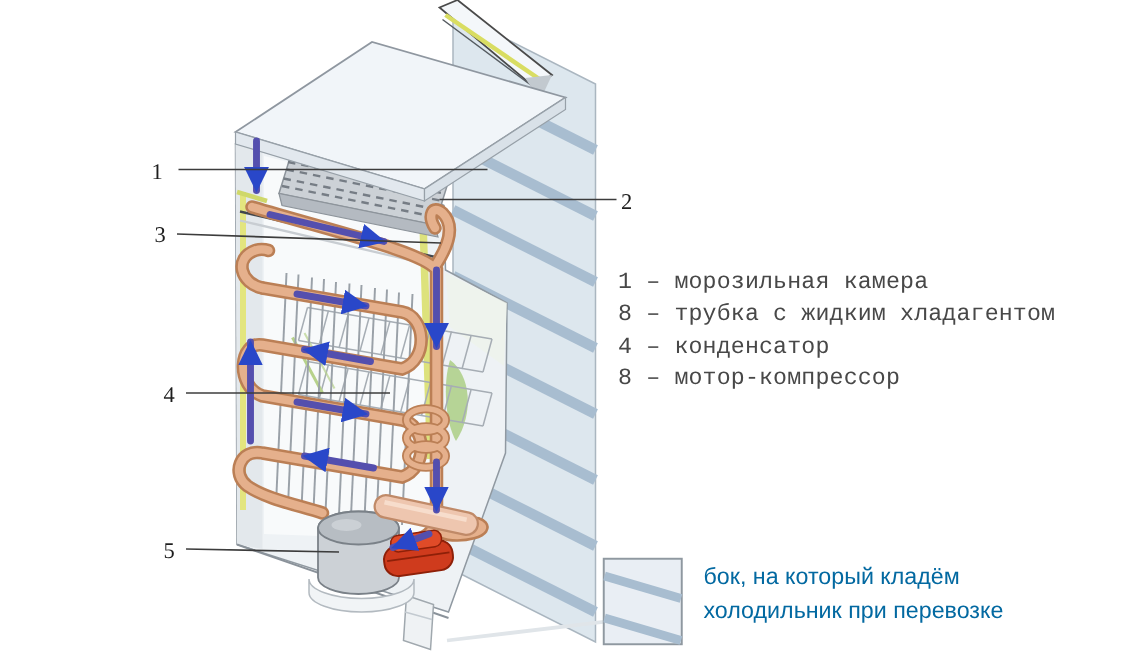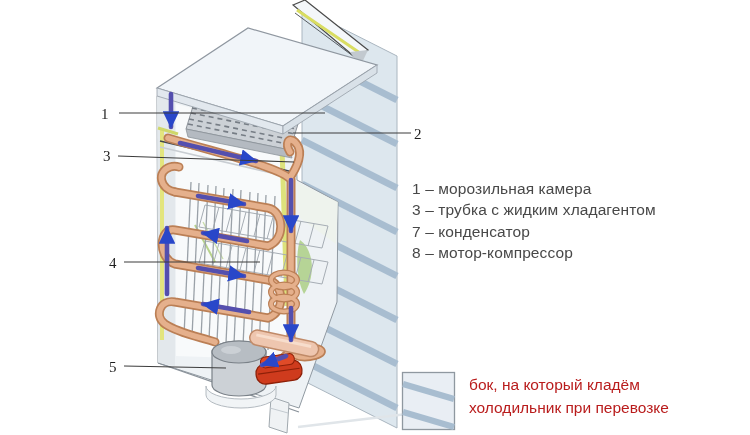--- a/index.html
+++ b/index.html
@@ -5,23 +5,23 @@
   html,body{margin:0;padding:0;background:#ffffff;}
   .stage{
     position:relative;width:750px;height:435px;background:#ffffff;overflow:hidden;
     font-family:"Liberation Sans", sans-serif;
   }
   .stage svg{position:absolute;left:0;top:0;}
   .legend{
     position:absolute;left:412px;top:178px;color:#484848;
     font-size:15.5px;line-height:21.3px;letter-spacing:.1px;
   }
-  .legend-item{white-space:nowrap;}
+  .legend-item{white-space:nowrap;font-family:Liberation Mono, monospace;}
   .transport-text{
-    position:absolute;left:469px;top:374px;width:224px;color:#b91c1c;
+    position:absolute;left:469px;top:374px;width:224px;color:#0369a1;
     font-size:15.5px;line-height:22.5px;
   }
   .callout-num{font-family:"Liberation Serif", serif;font-size:15px;fill:#1e1e1e;}
 </style>
 </head>
 <body>
 
 <div class="stage">
 
 <svg width="750" height="435" viewBox="0 0 750 435">
@@ -206,20 +206,20 @@
 
   <g>
     <rect x="402.5" y="372.5" width="52" height="57" fill="#e9eef4" stroke="#8f98a0" stroke-width="1.3"></rect>
     <line x1="403" y1="384" x2="454" y2="399" stroke="#a8bdd0" stroke-width="6"></line>
     <line x1="403" y1="412" x2="454" y2="427" stroke="#a8bdd0" stroke-width="6"></line>
   </g>
 </svg>
 
 <div class="legend">
   <div class="legend-item">1 – морозильная камера</div>
-  <div class="legend-item">3 – трубка с жидким хладагентом</div>
-  <div class="legend-item">7 – конденсатор</div>
+  <div class="legend-item">8 – трубка с жидким хладагентом</div>
+  <div class="legend-item">4 – конденсатор</div>
   <div class="legend-item">8 – мотор-компрессор</div>
 </div>
 
 <div class="transport-text">бок, на который кладём холодильник при перевозке</div>
 
 </div>
 
 </body></html>

